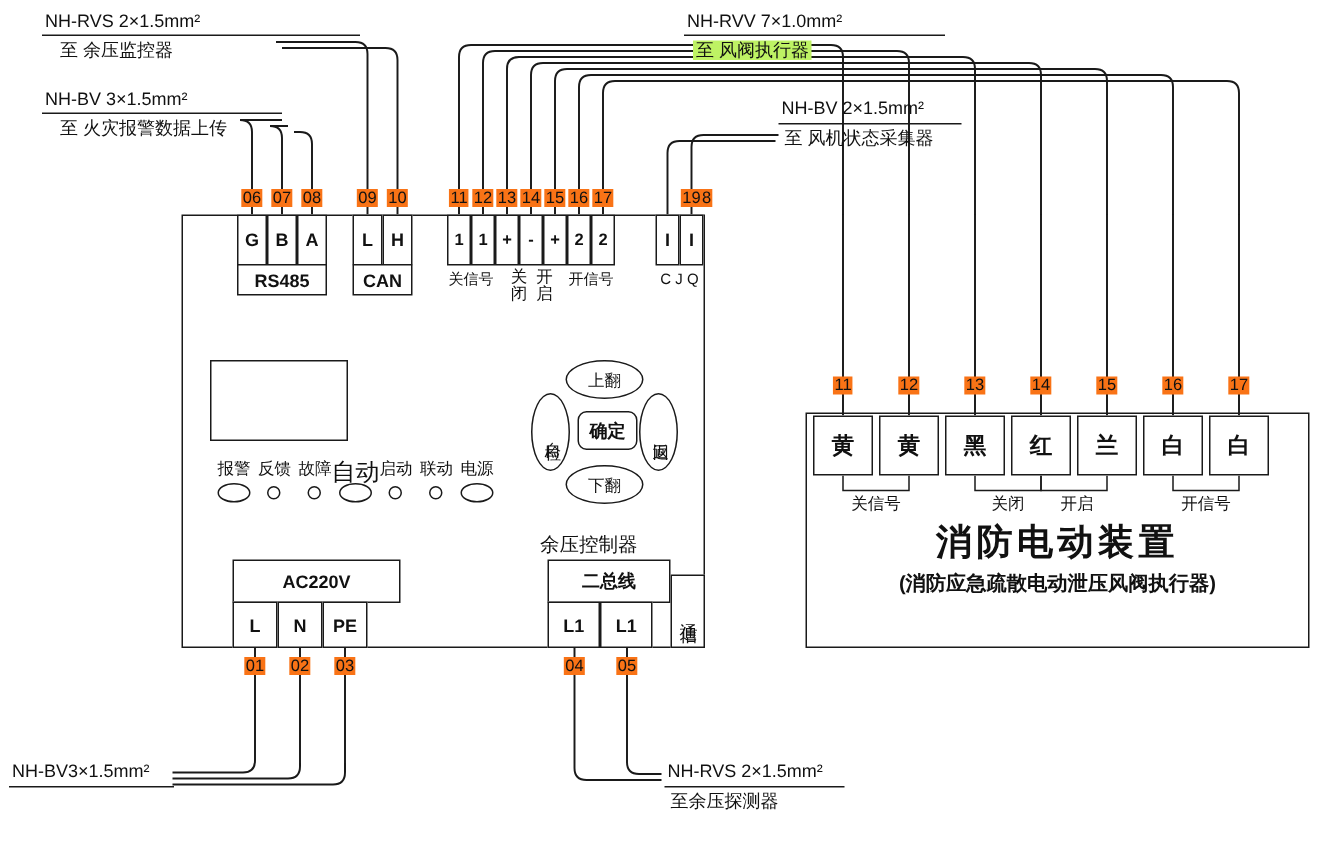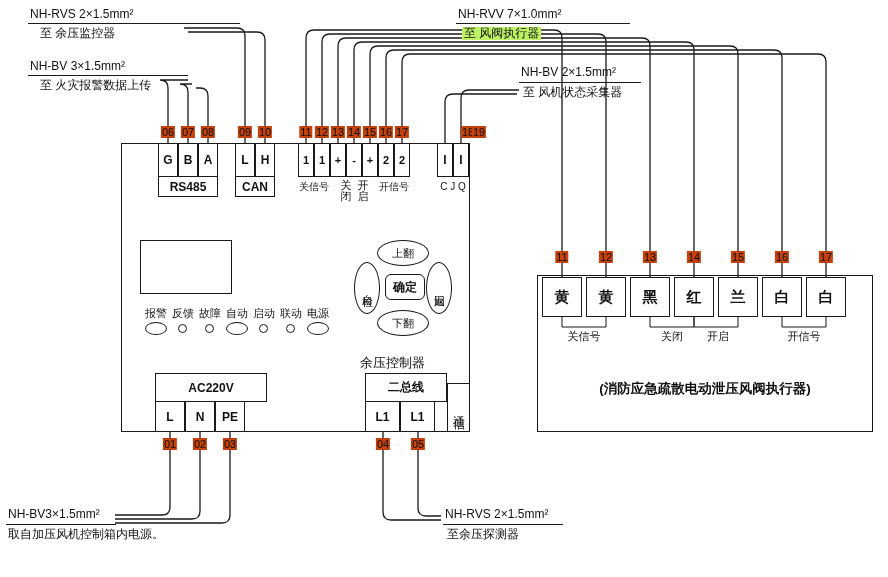--- a/index.html
+++ b/index.html
@@ -4,21 +4,21 @@
 <style>
   html,body{margin:0;padding:0;background:#fff;}
   body{font-family:"Liberation Sans","DejaVu Sans",sans-serif;color:#111;}
   .stage{position:relative;width:888px;height:577px;background:#fff;overflow:hidden;}
   svg.wires{position:absolute;left:0;top:0;}
   .box{position:absolute;border:1.4px solid #1a1a1a;box-sizing:border-box;background:#fff;}
   .nobg{background:transparent;}
   .cell{display:flex;align-items:center;justify-content:center;font-weight:bold;font-size:12px;}
   .lbl{position:absolute;font-size:12px;white-space:nowrap;line-height:1.1;}
   .ctr{transform:translateX(-50%);}
-  .num{position:absolute;font-size:11px;background:#c2410c;padding:0 1px;transform:translateX(-50%);line-height:1.1;}
+  .num{position:absolute;font-size:11px;background:#f97316;padding:0 1px;transform:translateX(-50%);line-height:1.1;}
   .uline{position:absolute;border-top:1.5px solid #1a1a1a;height:0;}
   .vstack{position:absolute;width:12px;font-size:11px;line-height:11px;word-break:break-all;text-align:center;}
   .vtext{writing-mode:vertical-rl;text-orientation:upright;letter-spacing:2px;}
   .oval{position:absolute;border:1.3px solid #1a1a1a;border-radius:50%;background:#fff;box-sizing:border-box;}
   .key{position:absolute;border:1.3px solid #1a1a1a;border-radius:50%;background:#fff;box-sizing:border-box;
        display:flex;align-items:center;justify-content:center;font-size:11px;}
   .keyc{position:absolute;border:1.4px solid #1a1a1a;border-radius:6px;background:#fff;box-sizing:border-box;
         display:flex;align-items:center;justify-content:center;font-size:12px;font-weight:bold;}
   .bigtitle{position:absolute;left:537px;width:336px;text-align:center;font-weight:bold;}
 </style>
@@ -71,42 +71,41 @@
   <div class="lbl" style="left:458px;top:8px">NH-RVV 7×1.0mm²</div>
   <div class="uline" style="left:456px;top:23px;width:174px"></div>
   <div class="lbl" style="left:462px;top:27px;background:#bef264;padding:0 2px">至 风阀执行器</div>
 
   <div class="lbl" style="left:521px;top:66px">NH-BV 2×1.5mm²</div>
   <div class="uline" style="left:519px;top:82px;width:122px"></div>
   <div class="lbl" style="left:523px;top:86px">至 风机状态采集器</div>
 
   <div class="lbl" style="left:8px;top:508px">NH-BV3×1.5mm²</div>
   <div class="uline" style="left:6px;top:524px;width:110px"></div>
-  <div class="lbl" style="left:8px;top:528px">取自加压风机控制箱内电源。</div>
 
   <div class="lbl" style="left:445px;top:508px">NH-RVS 2×1.5mm²</div>
   <div class="uline" style="left:443px;top:524px;width:120px"></div>
   <div class="lbl" style="left:447px;top:528px">至余压探测器</div>
 
   <div class="box nobg" style="left:121px;top:143px;width:349px;height:289px"></div>
 
   <div class="num" style="left:168px;top:126px">06</div>
   <div class="num" style="left:188px;top:126px">07</div>
   <div class="num" style="left:208px;top:126px">08</div>
   <div class="num" style="left:245px;top:126px">09</div>
   <div class="num" style="left:265px;top:126px">10</div>
   <div class="num" style="left:306px;top:126px">11</div>
   <div class="num" style="left:322px;top:126px">12</div>
   <div class="num" style="left:338px;top:126px">13</div>
   <div class="num" style="left:354px;top:126px">14</div>
   <div class="num" style="left:370px;top:126px">15</div>
   <div class="num" style="left:386px;top:126px">16</div>
   <div class="num" style="left:402px;top:126px">17</div>
   <div class="num" style="left:468px;top:126px">18</div>
-  <div class="num" style="left:479px;top:126px">19</div>
+  <div class="num" style="left:461px;top:126px">19</div>
 
   <div class="box cell" style="left:158px;top:143px;width:20px;height:34px">G</div>
   <div class="box cell" style="left:178px;top:143px;width:20px;height:34px">B</div>
   <div class="box cell" style="left:198px;top:143px;width:20px;height:34px">A</div>
   <div class="box cell" style="left:158px;top:176px;width:60px;height:21px">RS485</div>
 
   <div class="box cell" style="left:235px;top:143px;width:20px;height:34px">L</div>
   <div class="box cell" style="left:255px;top:143px;width:20px;height:34px">H</div>
   <div class="box cell" style="left:235px;top:176px;width:40px;height:21px">CAN</div>
 
@@ -140,21 +139,21 @@
   <div class="key vtext" style="left:426px;top:262px;width:26px;height:52px">
       <span>返回</span>
     </div>
   <div class="keyc" style="left:385px;top:274px;width:40px;height:26px">
       <span>确定</span>
     </div>
 
   <div class="lbl ctr" style="left:156px;top:307px;font-size:11px">报警</div>
   <div class="lbl ctr" style="left:183px;top:307px;font-size:11px">反馈</div>
   <div class="lbl ctr" style="left:210px;top:307px;font-size:11px">故障</div>
-  <div class="lbl ctr" style="left:237px;top:307px;font-size:11px">自动</div>
+  <div class="lbl ctr" style="left:237px;top:307px;font-size:16px">自动</div>
   <div class="lbl ctr" style="left:264px;top:307px;font-size:11px">启动</div>
   <div class="lbl ctr" style="left:291px;top:307px;font-size:11px">联动</div>
   <div class="lbl ctr" style="left:318px;top:307px;font-size:11px">电源</div>
 
   <div class="oval" style="left:145px;top:322px;width:22px;height:13px"></div>
   <div class="oval" style="left:178px;top:324px;width:9px;height:9px"></div>
   <div class="oval" style="left:205px;top:324px;width:9px;height:9px"></div>
   <div class="oval" style="left:226px;top:322px;width:22px;height:13px"></div>
   <div class="oval" style="left:259px;top:324px;width:9px;height:9px"></div>
   <div class="oval" style="left:286px;top:324px;width:9px;height:9px"></div>
@@ -194,15 +193,16 @@
   <div class="box cell" style="left:674px;top:277px;width:40px;height:40px;font-size:15px">红</div>
   <div class="box cell" style="left:718px;top:277px;width:40px;height:40px;font-size:15px">兰</div>
   <div class="box cell" style="left:762px;top:277px;width:40px;height:40px;font-size:15px">白</div>
   <div class="box cell" style="left:806px;top:277px;width:40px;height:40px;font-size:15px">白</div>
 
   <div class="lbl ctr" style="left:584px;top:330px;font-size:11px">关信号</div>
   <div class="lbl ctr" style="left:672px;top:330px;font-size:11px">关闭</div>
   <div class="lbl ctr" style="left:718px;top:330px;font-size:11px">开启</div>
   <div class="lbl ctr" style="left:804px;top:330px;font-size:11px">开信号</div>
 
+  <div class="bigtitle" style="top:345px;font-size:24px;letter-spacing:3px">消防电动装置</div>
   <div class="bigtitle" style="top:380px;font-size:13.5px;font-weight:bold">(消防应急疏散电动泄压风阀执行器)</div>
 
 </div>
 
 </body></html>

